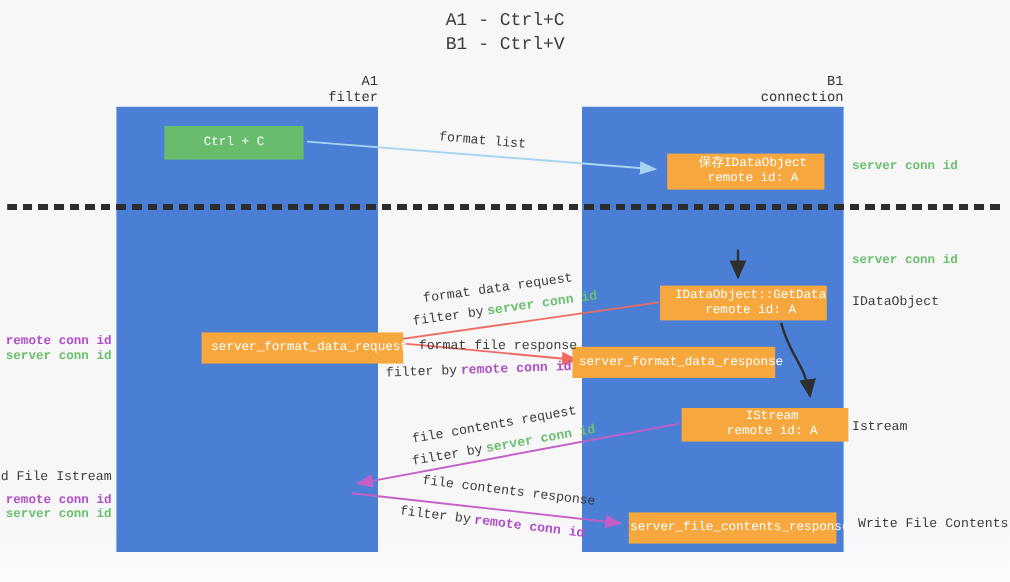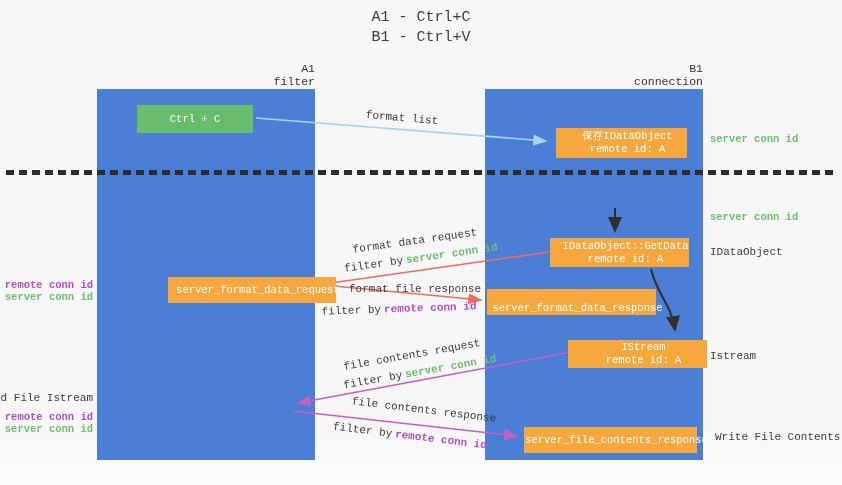--- a/index.html
+++ b/index.html
@@ -28,21 +28,21 @@
   .box{position:absolute;z-index:3;color:#fff;font-size:10.5px;line-height:13px;
     display:flex;flex-direction:column;align-items:center;justify-content:center;
     text-align:center;white-space:nowrap;}
   .box.green{background:var(--box-green,#68bd6c);}
   .box.orange{background:var(--box-orange,#f6a73e);padding-left:12px;}
   #box-ctrl-c{left:137px;top:105px;width:116px;height:28px;}
   #box-save{left:556px;top:128px;width:119px;height:30px;}
   #box-ctrl-v{left:558px;top:181px;width:114px;height:25px;}
   #box-getdata{left:550px;top:238px;width:127px;height:29px;}
   #box-format-req{left:130px;top:277px;width:156px;height:26px;margin-left:38px;}
-  #box-format-resp{left:487px;top:289px;width:157px;height:26px;justify-content:flex-end;}
+  #box-format-resp{left:477px;top:289px;width:157px;height:26px;}
   #box-istream{left:568px;top:340px;width:127px;height:28px;}
   #box-file-req{left:128px;top:393px;width:160px;height:26px;}
   #box-file-resp{left:524px;top:427px;width:161px;height:26px;}
   .alabel{position:absolute;z-index:4;font-size:11px;color:#3c3c3c;white-space:nowrap;}
   .k-green{color:var(--text-green,#6dbf70);font-weight:bold;margin-left:3px;}
   .k-purple{color:var(--text-purple,#b14fc9);font-weight:bold;margin-left:3px;}
   #lbl-format-list{left:402px;top:118px;transform:translate(-50%,-50%) rotate(5deg);}
   #lbl-fdr{left:415px;top:241px;transform:translate(-50%,-50%) rotate(-8deg);}
   #lbl-fdr-filter{left:421px;top:258px;transform:translate(-50%,-50%) rotate(-8deg);}
   #lbl-fdresp{left:415px;top:289px;transform:translate(-50%,-50%);}

